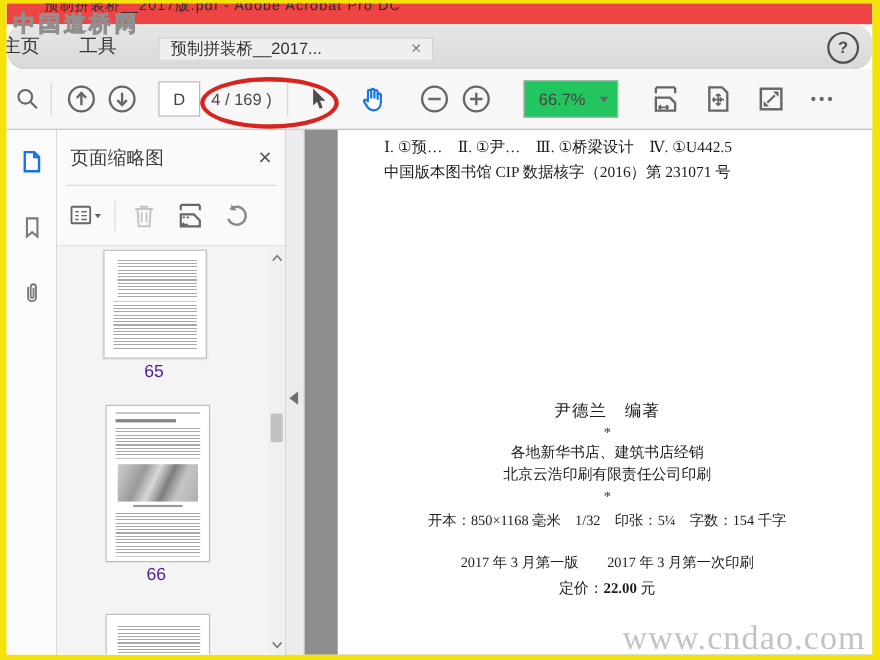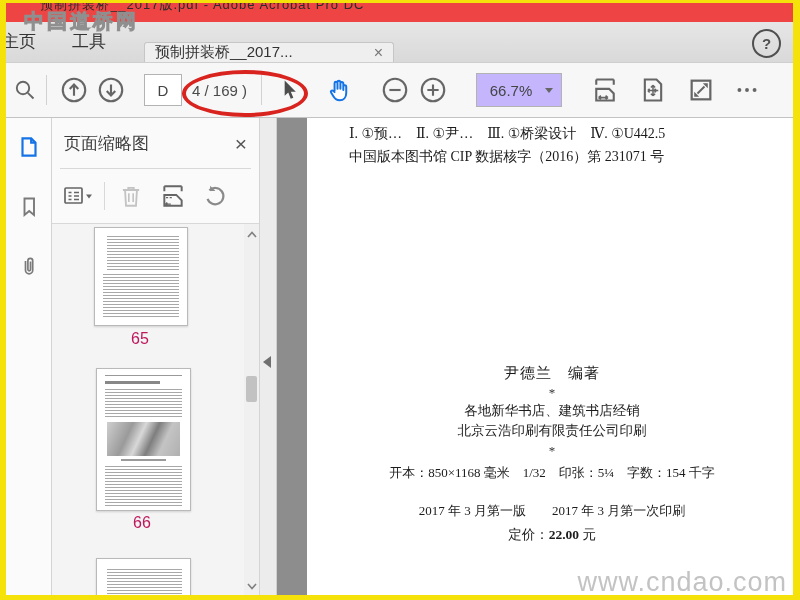--- a/index.html
+++ b/index.html
@@ -2,44 +2,44 @@
 <html><head>
 <meta charset="utf-8">
 <style>
   html,body{margin:0;padding:0;}
   body{width:800px;height:600px;overflow:hidden;background:#f5e20a;font-family:"Liberation Sans","DejaVu Sans",sans-serif;}
   .frame{position:relative;width:787px;height:592px;margin:3px 8px 5px 6px;background:#fff;overflow:hidden;}
 
   
   .titlebar{height:19px;background:#ef4444;overflow:hidden;position:relative;}
   .titlebar .win-title{display:block;margin:-7px 0 0 34px;font-size:13px;color:#2b2b2b;white-space:nowrap;letter-spacing:1px;}
-  .wm-top{position:absolute;left:18px;top:5px;z-index:60;font-family:"Liberation Serif","DejaVu Serif",serif;
+  .wm-top{position:absolute;left:6px;top:5px;z-index:60;font-family:"Liberation Serif","DejaVu Serif",serif;
     font-size:20px;font-weight:700;letter-spacing:3px;color:rgba(120,120,120,0.22);
     -webkit-text-stroke:1px #8f8f8f;pointer-events:none;}
 
   
-  .tabbar{height:40px;background:linear-gradient(#e6e6e6,#d9d9d9);display:flex;align-items:flex-end;position:relative;border-bottom:1px solid #cfcfcf;}
+  .tabbar{height:40px;background:linear-gradient(#e6e6e6,#d9d9d9);display:flex;align-items:center;position:relative;border-bottom:1px solid #cfcfcf;border-radius:17px;}
   .qtab{line-height:40px;font-size:17px;color:#343434;padding:0 10px;cursor:default;}
   .qtab.home{margin-left:-14px;}
   .qtab.tools{margin-left:16px;}
   .doctab{margin-left:28px;margin-top:4px;width:228px;background:#efefef;border:1px solid #c6c6c6;border-bottom:none;
     border-radius:3px 3px 0 0;display:flex;align-items:center;padding:0 10px;gap:8px;}
   .doctab .dt-label{flex:1;font-size:15px;color:#333;white-space:nowrap;overflow:hidden;}
   .doctab .dt-close{font-size:16px;color:#777;line-height:1;}
   .help-btn{position:absolute;right:12px;top:7px;width:25px;height:25px;border:2px solid #4f4f4f;border-radius:50%;
     display:flex;align-items:center;justify-content:center;font-size:15px;font-weight:bold;color:#4f4f4f;background:transparent;}
 
   
   .toolbar{height:54px;background:#f7f7f7;border-bottom:1px solid #c3c3c3;display:flex;align-items:center;position:relative;}
   .tbtn{display:flex;align-items:center;justify-content:center;width:34px;height:38px;border-radius:2px;}
   .tb-div{width:1px;height:30px;background:#d2d2d2;}
   .page-input{width:36px;height:30px;border:1px solid #b3b3b3;background:#fff;text-align:center;font-size:15px;color:#444;
     font-family:"Liberation Sans",sans-serif;padding:0;}
   .page-count{font-size:15px;color:#4a4a4a;margin-left:10px;white-space:nowrap;}
-  .zoom-box{margin-left:26px;width:84px;height:32px;border:1px solid #b3b3b3;background:#c4b5fd;display:flex;align-items:center;}
+  .zoom-box{margin-left:26px;width:84px;height:32px;border:1px solid #b3b3b3;background:#22c55e;display:flex;align-items:center;}
   .zoom-box .zv{flex:1;text-align:center;font-size:15px;color:#444;}
   .zoom-box .caret{width:0;height:0;border-left:4px solid transparent;border-right:4px solid transparent;border-top:5px solid #666;margin-right:8px;}
   .red-ellipse{position:absolute;left:176px;top:7px;width:118px;height:39px;border:4px solid #d8231e;border-radius:50%;pointer-events:none;z-index:5;}
 
   
   .main{display:flex;height:478px;}
   .strip{width:45px;background:#fbfbfb;border-right:1px solid #d4d4d4;display:flex;flex-direction:column;align-items:center;padding-top:14px;gap:30px;}
   .strip .sbtn{width:30px;height:30px;display:flex;align-items:center;justify-content:center;}
 
   .panel{width:207px;background:#fafafa;display:flex;flex-direction:column;border-right:1px solid #d4d4d4;}
@@ -50,21 +50,21 @@
   .panel-tools{height:54px;display:flex;align-items:center;padding:0 10px;gap:10px;}
   .ptbtn{display:flex;align-items:center;justify-content:center;width:32px;height:32px;}
   .pt-div{width:1px;height:28px;background:#d8d8d8;}
   .panel-tdiv{height:1px;background:#d8d8d8;}
 
   .thumb-area{position:relative;flex:1;background:#f4f4f4;overflow:hidden;}
   .thumb{position:absolute;background:#fff;border:1px solid #b9b9b9;box-shadow:0 1px 2px rgba(0,0,0,.15);overflow:hidden;}
   .t65{left:42px;top:3px;width:92px;height:97px;}
   .t66{left:44px;top:144px;width:93px;height:141px;}
   .t67{left:44px;top:334px;width:93px;height:60px;}
-  .tlabel{position:absolute;width:92px;text-align:center;font-size:16px;color:#be185d;}
+  .tlabel{position:absolute;width:92px;text-align:center;font-size:16px;color:#4c1d95;}
   .l65{left:42px;top:106px;}
   .l66{left:44px;top:290px;}
   .tx{background:repeating-linear-gradient(#a8a8a8 0 1px,transparent 1px 3px);}
   .t65 .tx1{margin:8px 8px 0 12px;height:34px;}
   .t65 .tx2{margin:4px 8px 0 8px;height:44px;}
   .t66 .hdr{margin:6px 8px 0 8px;height:1px;background:#999;}
   .t66 .heada{margin:5px 30px 0 8px;height:3px;background:#888;}
   .t66 .tx1{margin:5px 8px 0 8px;height:28px;}
   .t66 .img{margin:5px 10px 0 10px;height:34px;background:linear-gradient(115deg,#cfcfcf 0%,#9a9a9a 30%,#d8d8d8 45%,#7e7e7e 60%,#c4c4c4 75%,#b0b0b0 100%);}
   .t66 .cap{margin:3px 24px 0 24px;height:2px;background:#9a9a9a;}
@@ -87,22 +87,22 @@
   .cblock{width:470px;margin:198px auto 0;text-align:center;}
   .bk-title{font-size:19px;font-weight:bold;letter-spacing:3px;}
   .bk-author{font-size:15px;margin-top:8px;letter-spacing:1px;}
   .star{font-size:13px;margin-top:2px;color:#333;}
   .pline{font-size:13.5px;line-height:20px;}
   .pline.first{margin-top:4px;}
   .specs{font-size:13px;margin-top:5px;}
   .edition{font-size:13px;margin-top:20px;}
   .price{font-size:13.5px;margin-top:6px;}
   .price b{font-weight:bold;}
-  .wm-bottom{position:absolute;right:6px;bottom:-2px;font-family:Liberation Sans, sans-serif;
-    font-size:27px;color:#c3c3c3;letter-spacing:1px;pointer-events:none;}
+  .wm-bottom{position:absolute;right:6px;bottom:-2px;font-family:Liberation Serif, serif;
+    font-size:31px;color:#c3c3c3;letter-spacing:1px;pointer-events:none;}
 
   svg{display:block;}
 </style>
 </head>
 <body>
 
 <div class="frame">
 
   <div class="titlebar">
     <span class="win-title">预制拼装桥__2017版.pdf - Adobe Acrobat Pro DC</span>

